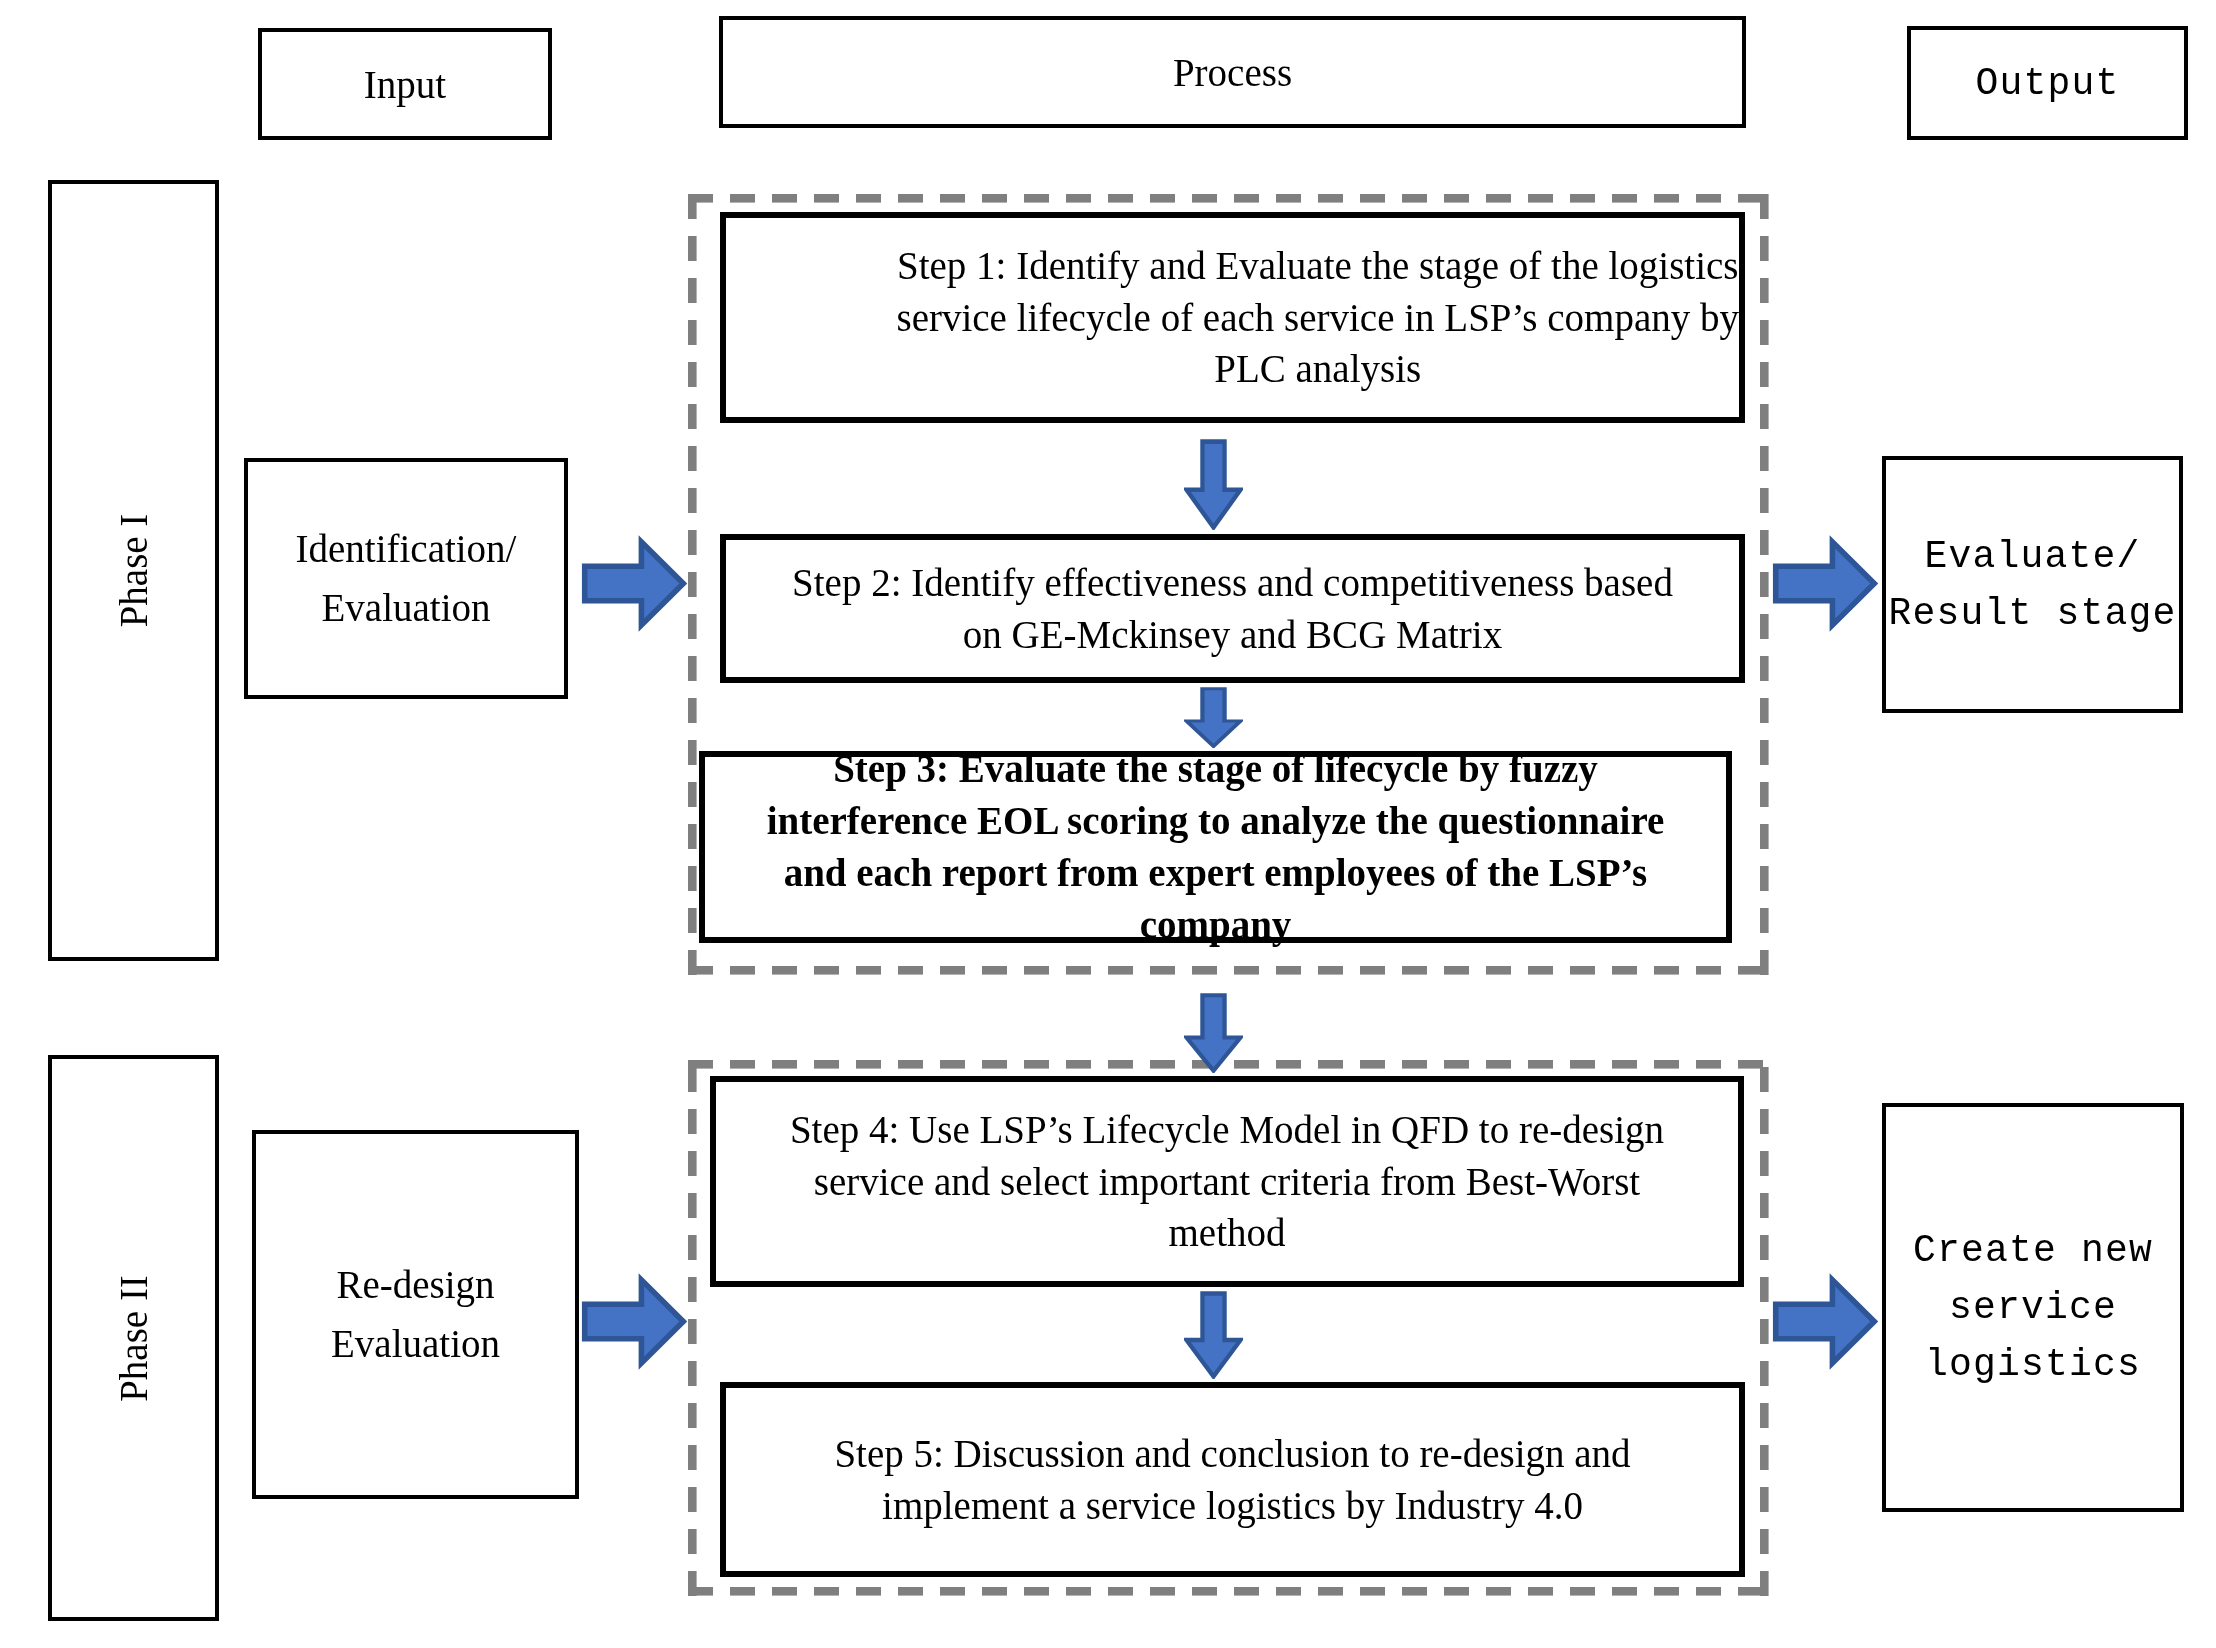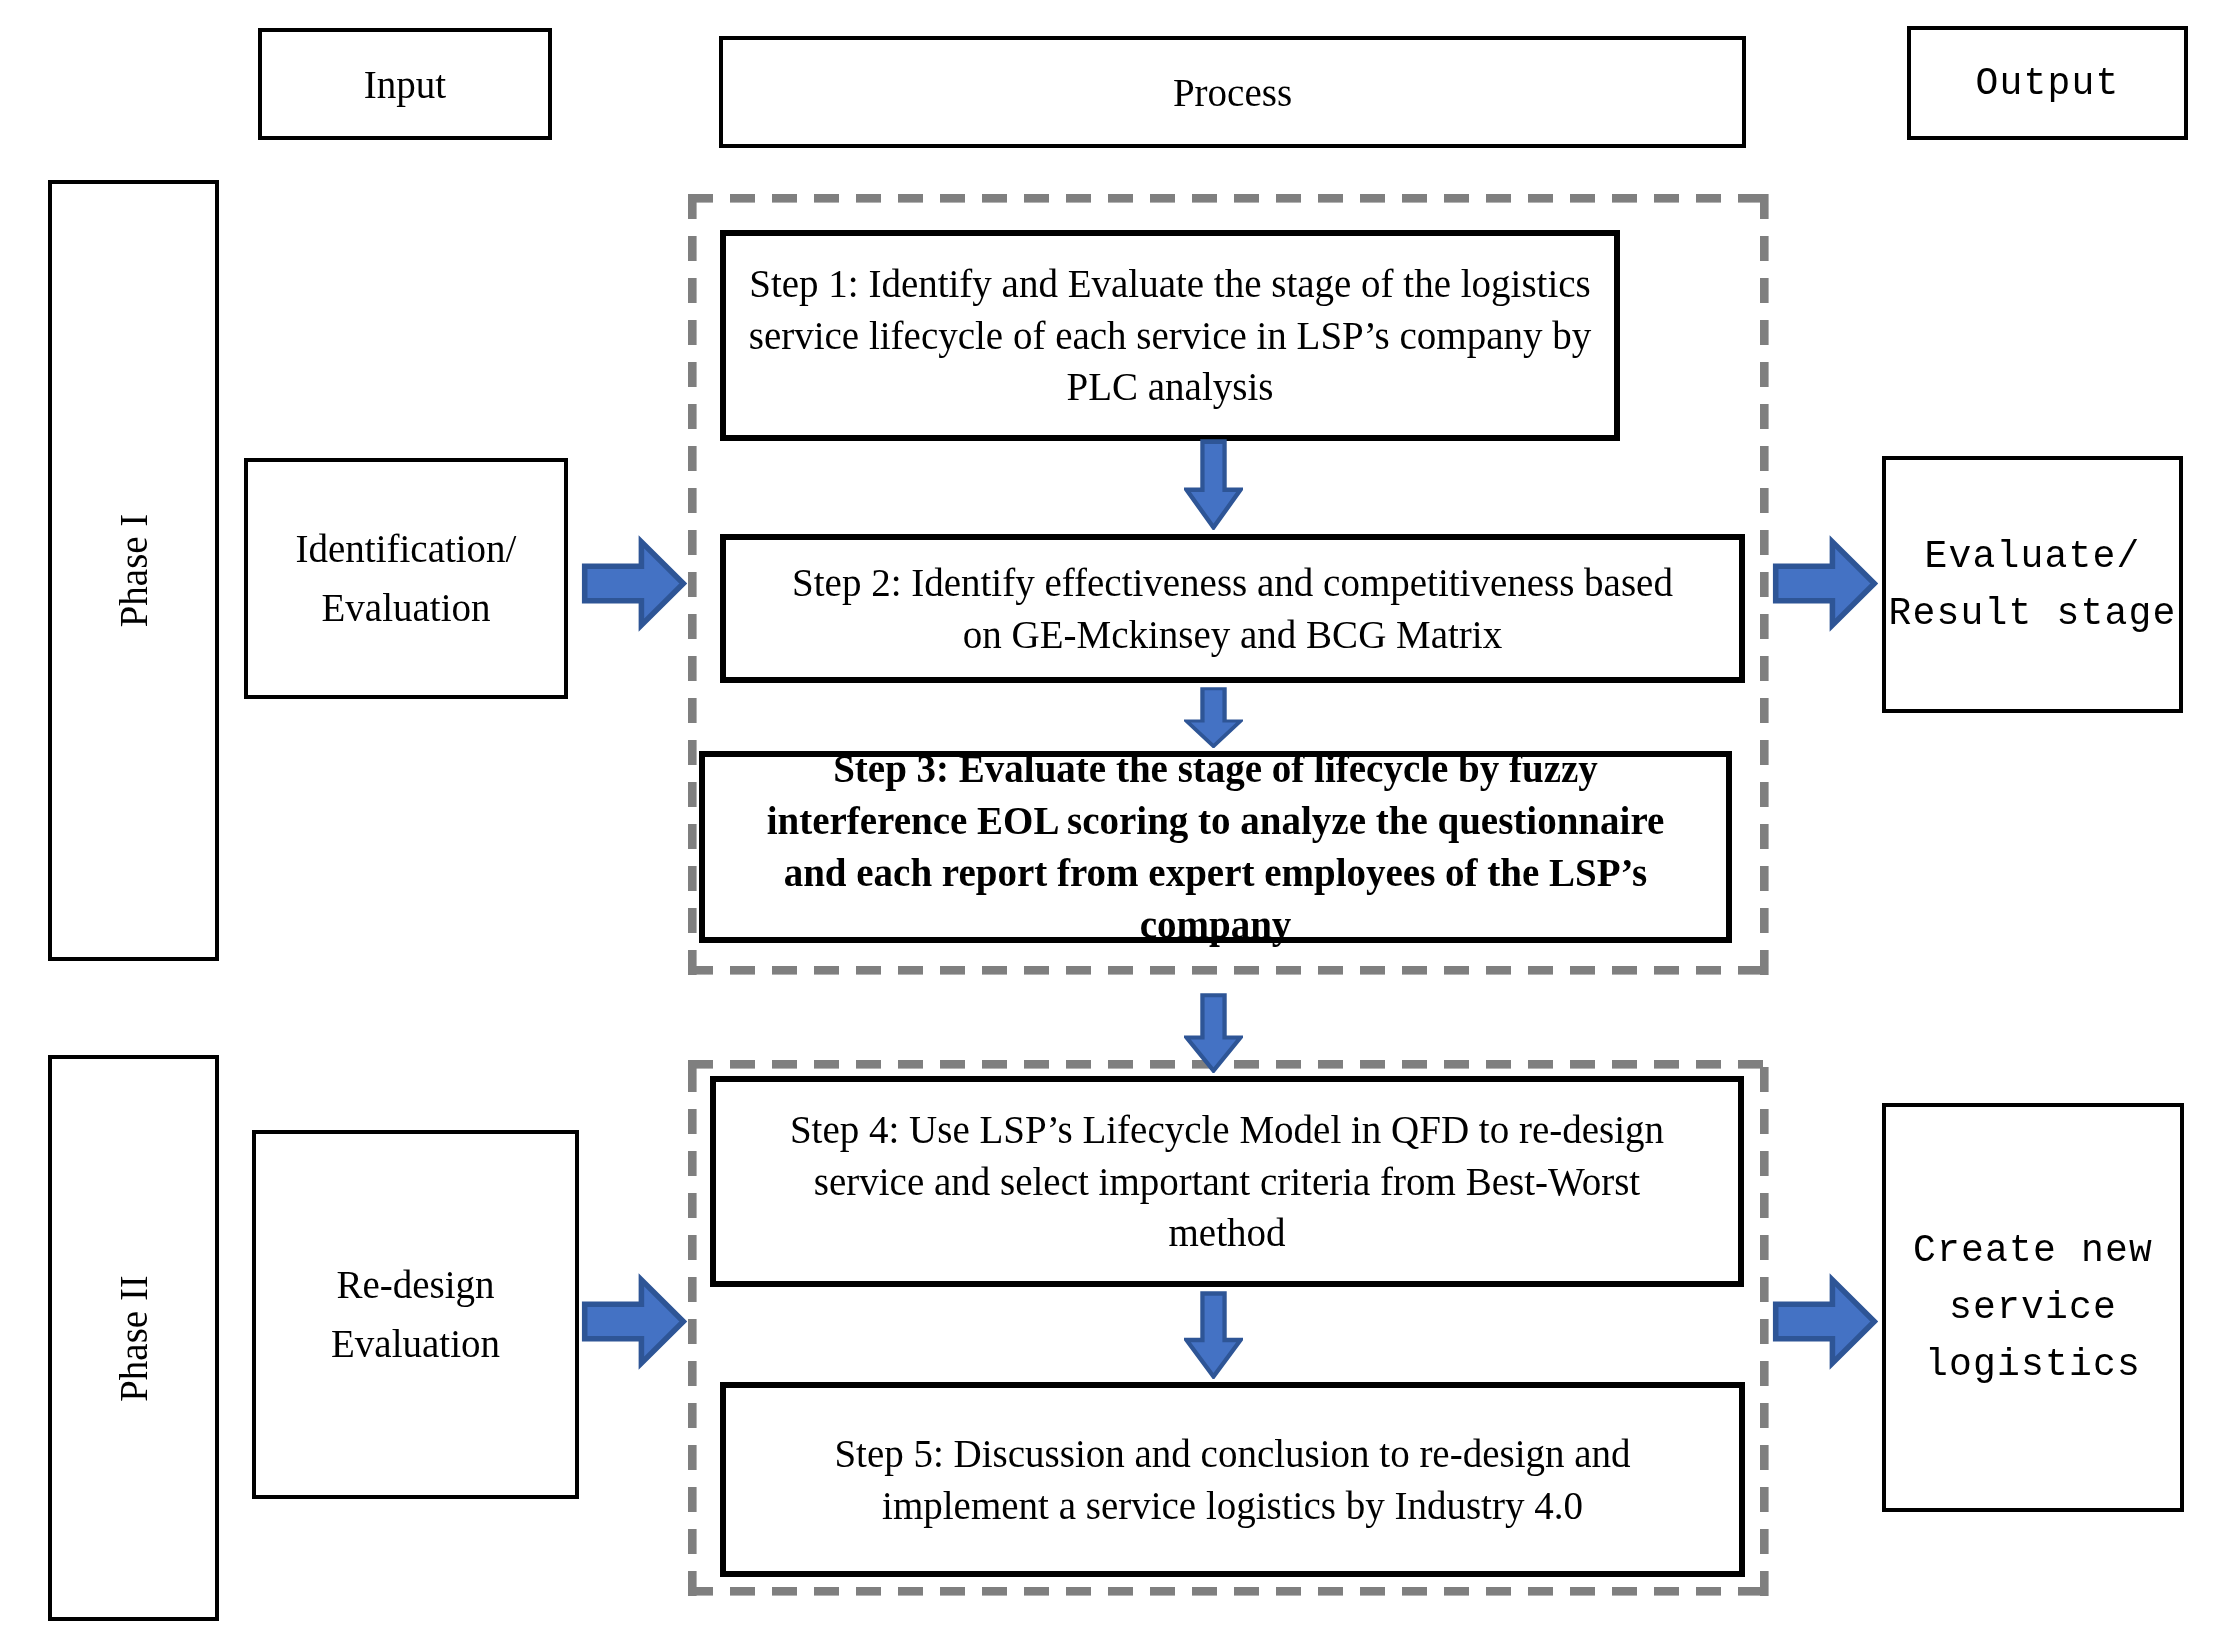--- a/index.html
+++ b/index.html
@@ -21,27 +21,27 @@
       repeating-linear-gradient(90deg,#7f7f7f 0 24.6px,transparent 24.6px 42px),
       repeating-linear-gradient(0deg,#7f7f7f 0 24.6px,transparent 24.6px 42px),
       repeating-linear-gradient(0deg,#7f7f7f 0 24.6px,transparent 24.6px 42px);
     background-size:100% 8.6px,100% 8.6px,8.6px 100%,8.6px 100%;
     background-position:0 0,0 100%,0 0,100% 0;
     background-repeat:no-repeat;
   }
 
   
   .hdr-input{left:258px;top:28px;width:294px;height:112px;}
-  .hdr-process{left:719px;top:36px;width:1027px;height:112px;}
+  .hdr-process{left:719px;top:16px;width:1027px;height:112px;}
   .hdr-output{left:1907px;top:26px;width:281px;height:114px;}
 
   .p1-side{left:48px;top:180px;width:171px;height:781px;}
   .p1-input{left:244px;top:458px;width:324px;height:241px;}
   .p1-dash{left:688px;top:194px;width:1081px;height:781px;}
-  .step1{left:720px;top:230px;width:900px;height:211px;}
+  .step1{left:720px;top:212px;width:1025px;height:211px;justify-content:flex-end;}
   .step2{left:720px;top:534px;width:1025px;height:149px;}
   .step3{left:699px;top:751px;width:1033px;height:192px;font-weight:bold;}
   .p1-out{left:1882px;top:456px;width:301px;height:257px;}
 
   .p2-side{left:48px;top:1055px;width:171px;height:566px;}
   .p2-input{left:252px;top:1130px;width:327px;height:369px;}
   .p2-dash{left:688px;top:1060px;width:1081px;height:536px;}
   .step4{left:710px;top:1076px;width:1034px;height:211px;}
   .step5{left:720px;top:1382px;width:1025px;height:195px;}
   .p2-out{left:1882px;top:1103px;width:302px;height:409px;}

